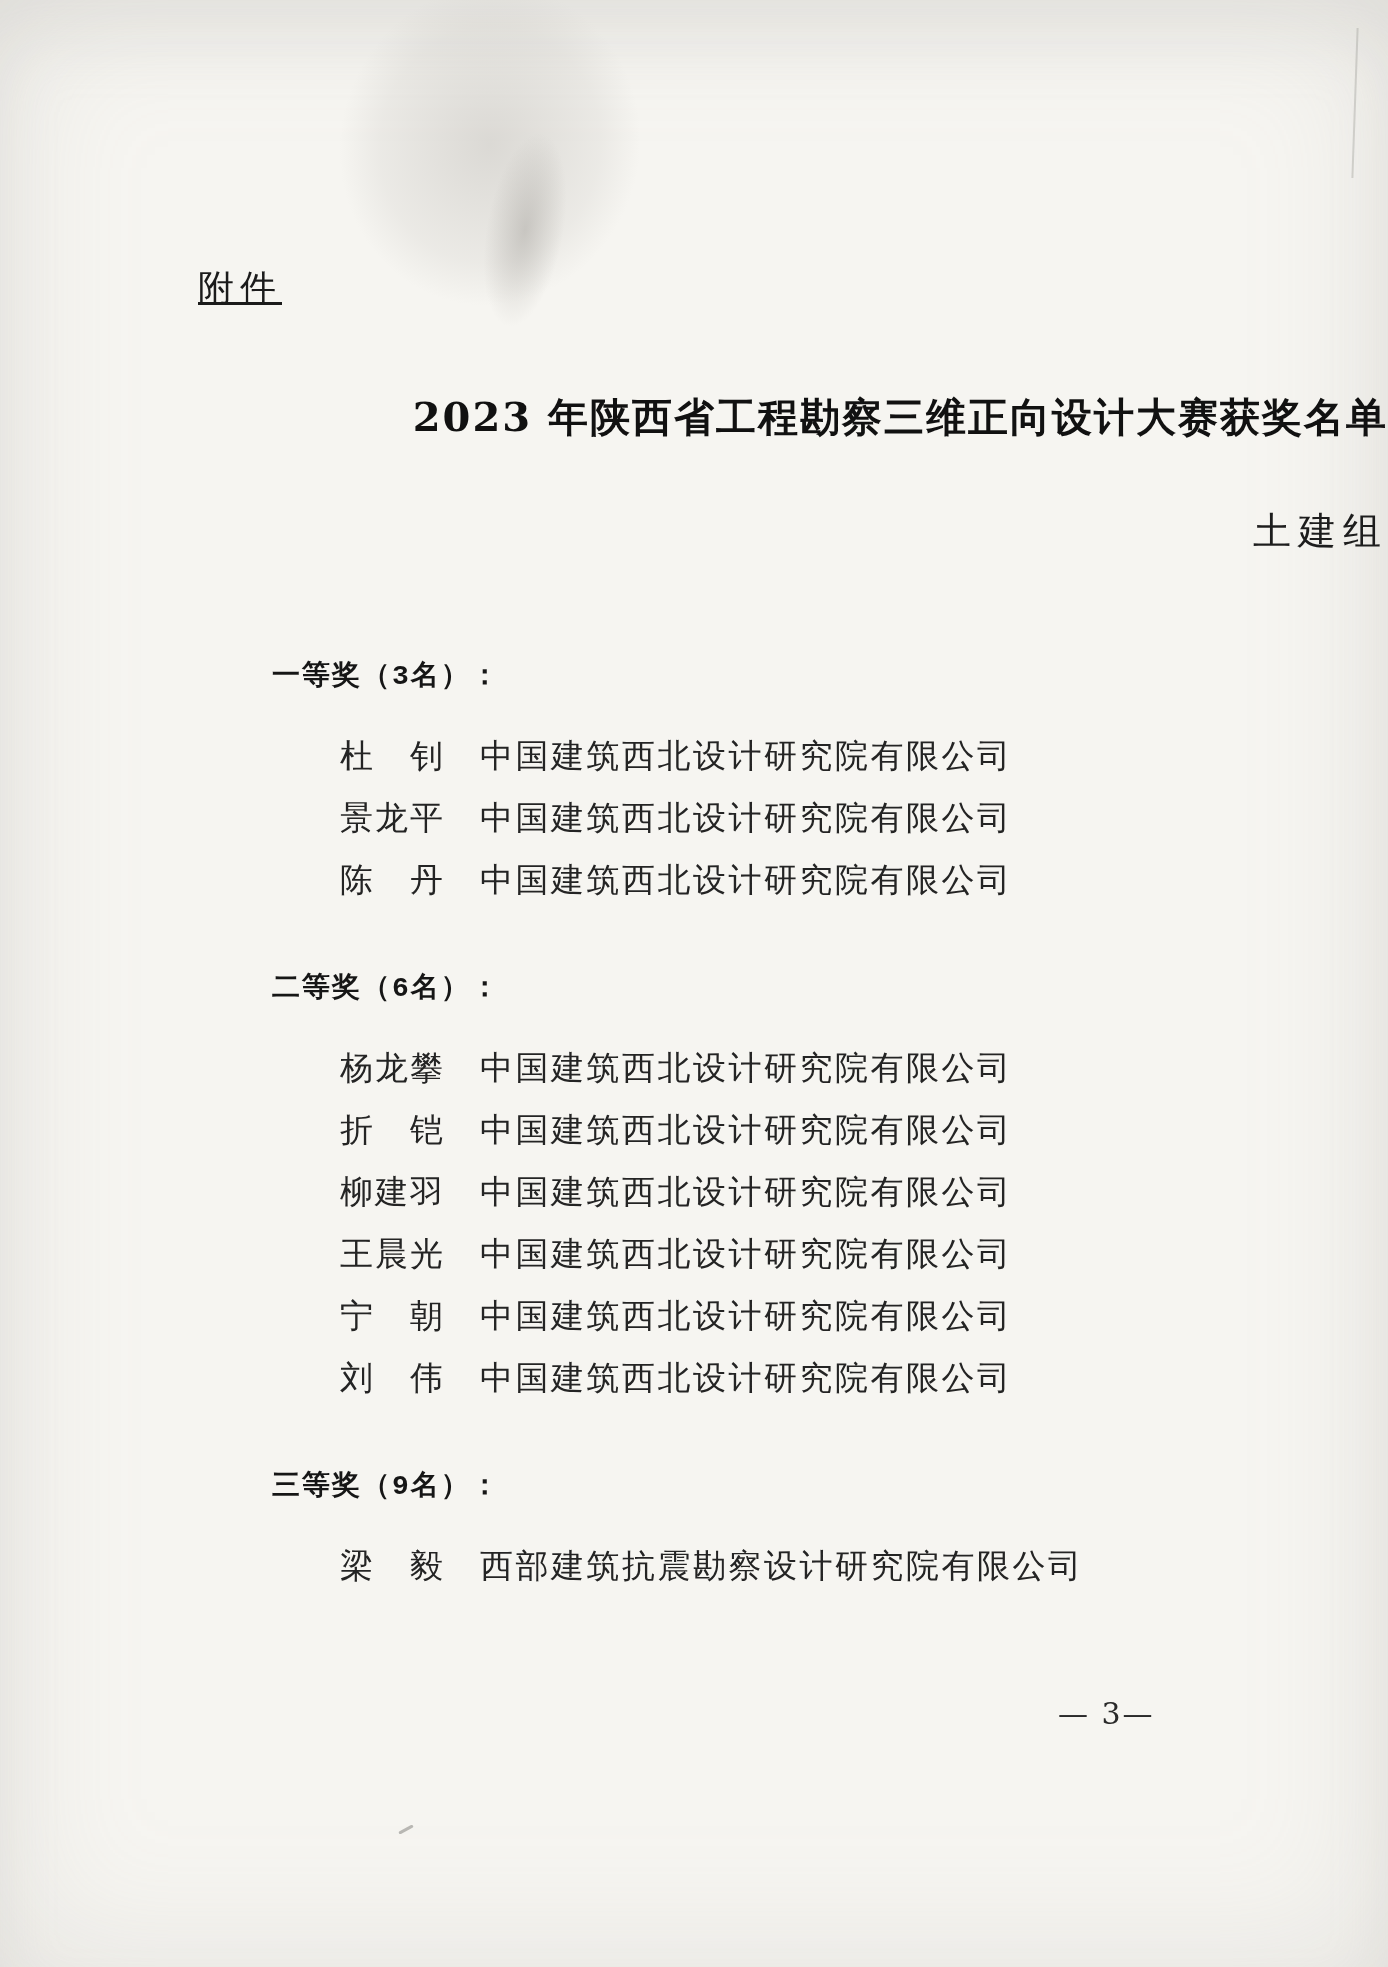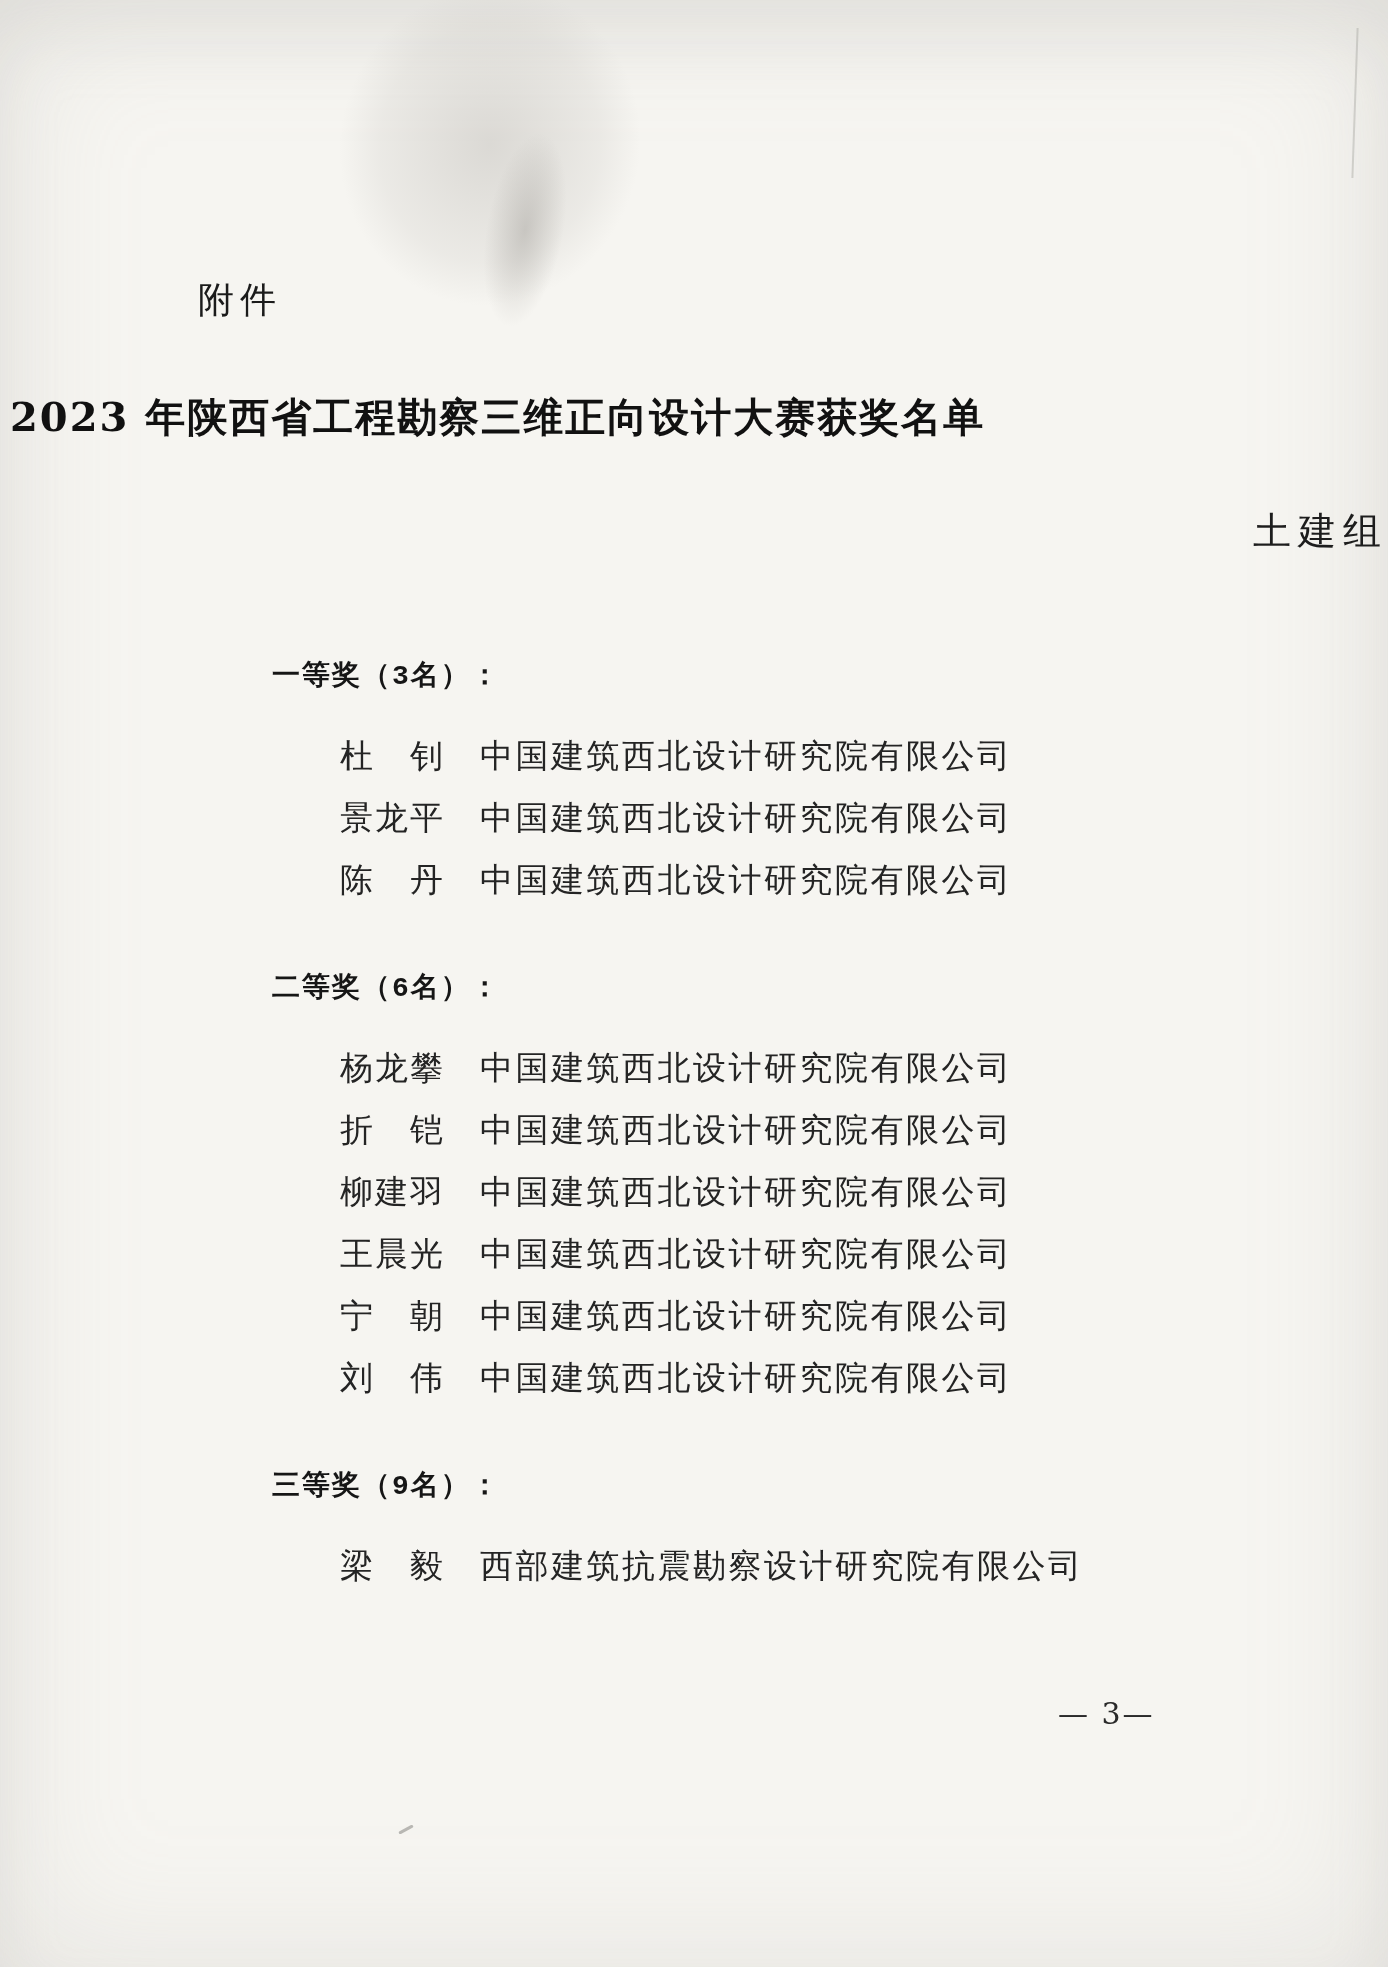--- a/index.html
+++ b/index.html
@@ -45,33 +45,34 @@
     position: absolute;
     left: 398px; top: 1828px;
     width: 16px; height: 3px;
     background: rgba(110,108,104,0.45);
     transform: rotate(-28deg);
     border-radius: 2px;
   }
   
   .attachment {
     position: absolute;
-    left: 198px; top: 276px;
+    left: 198px; top: 264px;
     font-size: 36px;
     letter-spacing: 6px;
     font-weight: 500;
     color: #1b1b1b;
     font-family: "DejaVu Sans", "Liberation Sans", sans-serif;
+    text-decoration: underline;
   }
   .title {
     position: absolute;
     left: 0; top: 390px;
     width: 100%;
     margin: 0;
-    text-align: left;
+    text-align: right;
     font-size: 40px;
     font-weight: 700;
     letter-spacing: 2px;
     color: #111;
     padding-left: 10px;
     box-sizing: border-box;
   }
   .group-title {
     position: absolute;
     left: 0; top: 506px;

